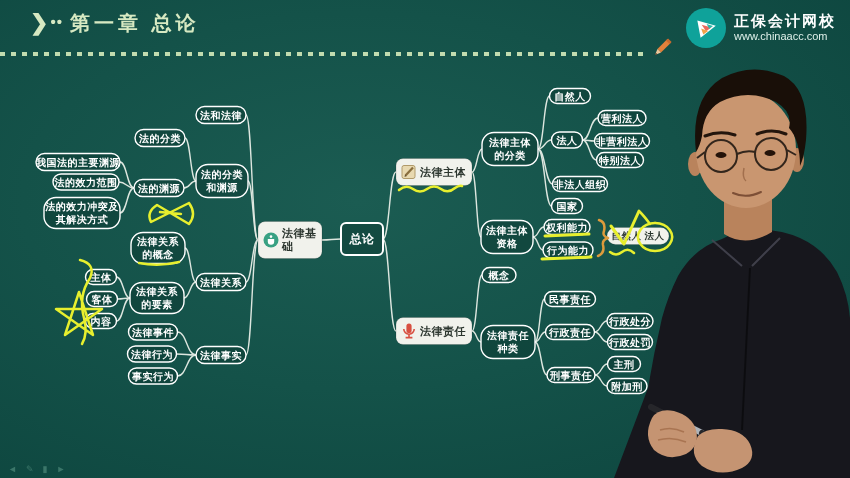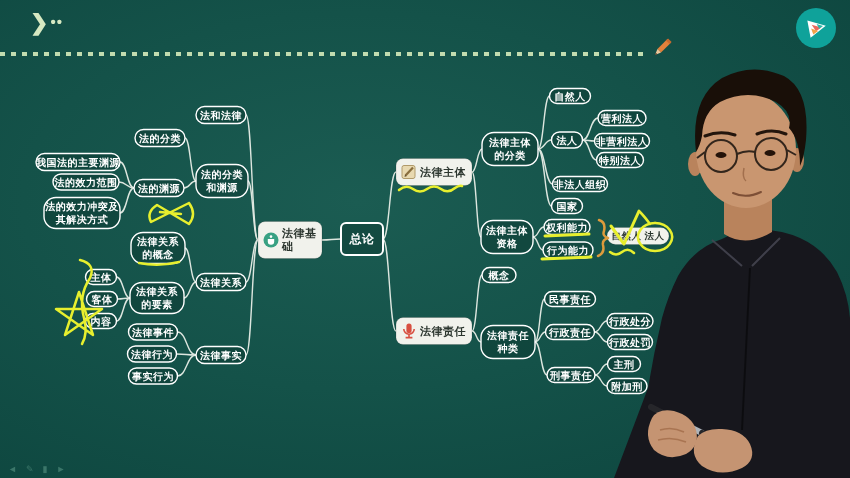--- a/index.html
+++ b/index.html
@@ -29,31 +29,36 @@
   text{font-family:"Liberation Sans",sans-serif;}
 </style>
 </head>
 <body>
 
 <div class="stage">
 
   <div class="title-row">
     <span class="arrow-glyph">❯</span>
     <span class="dots-glyph">••</span>
+    <h1 class="chapter-title">第一章  总论</h1>
   </div>
   <div class="dotline"></div>
 
   <div class="brand">
     <div class="brand-mark">
       <svg width="26" height="26" viewBox="0 0 24 24">
         <path d="M4 5 L21 10 L7 21 Z" fill="#ffffff"></path>
         <path d="M8 9 L17 11.5 L12 15 Z" fill="#e86a5e"></path>
         <path d="M7.5 12.5 L14 14.8 L9.5 18 Z" fill="#f0a24a"></path>
         <path d="M12.5 8.2 L18.5 10.2 L15 12.6 Z" fill="#2bb7a9"></path>
       </svg>
+    </div>
+    <div class="brand-text">
+      <div class="brand-name">正保会计网校</div>
+      <div class="brand-url">www.chinaacc.com</div>
     </div>
   </div>
 
   <svg id="scene" width="850" height="478" viewBox="0 0 850 478">
     <g id="g-edges" fill="none" stroke="#eef3ec" stroke-width="1.4" opacity="0.92">
         <path d="M 341 239 C 331.5 239 331.5 240 322 240"></path>
         <path d="M 383 239 C 389.5 239 389.5 172 396 172"></path>
         <path d="M 383 239 C 389.5 239 389.5 331 396 331"></path>
         <path d="M 258 240 C 252 240 252 115 246 115"></path>
         <path d="M 258 240 C 253 240 253 181 248 181"></path>

